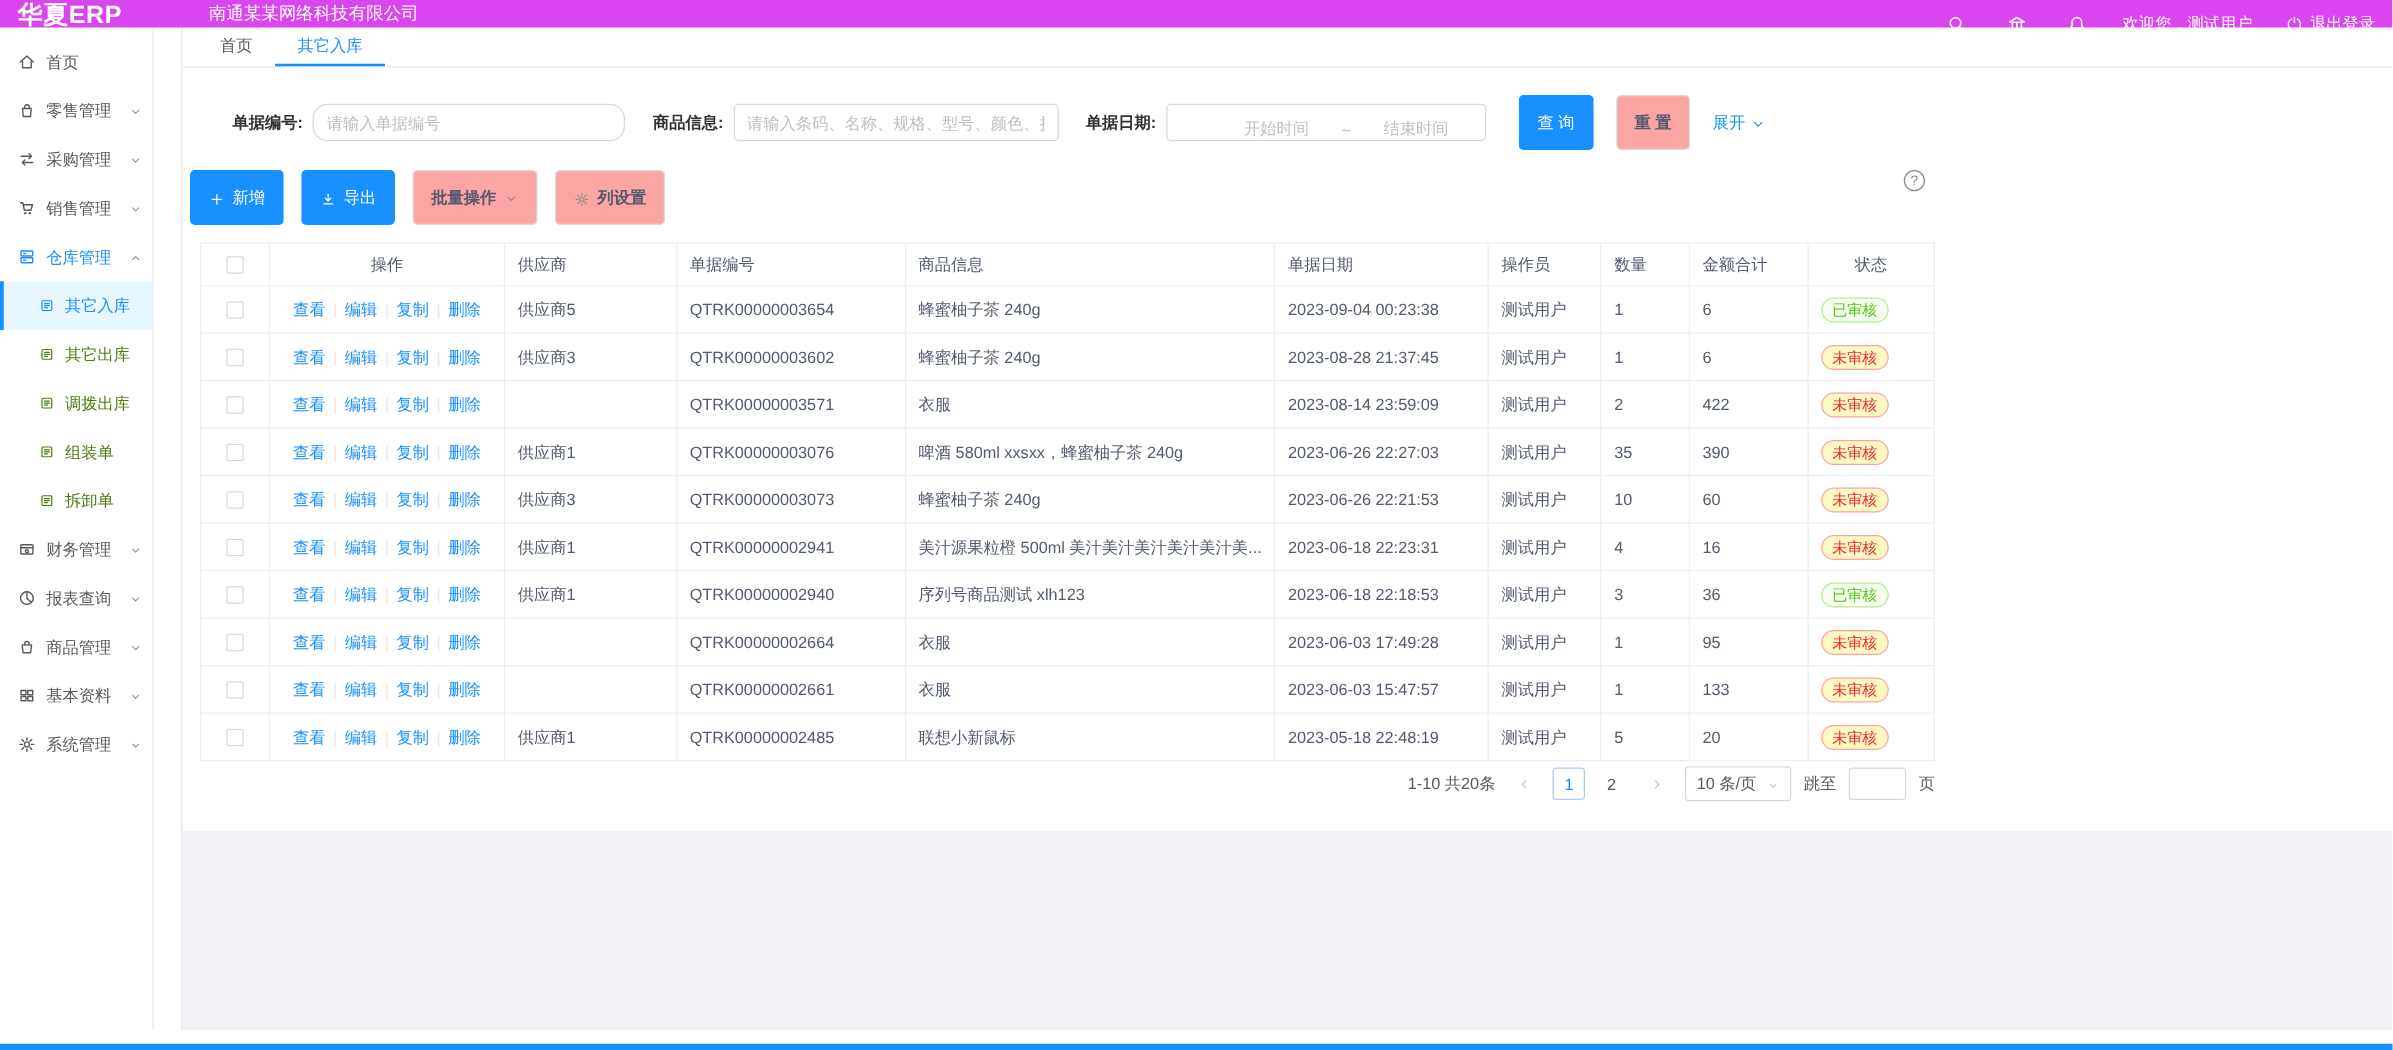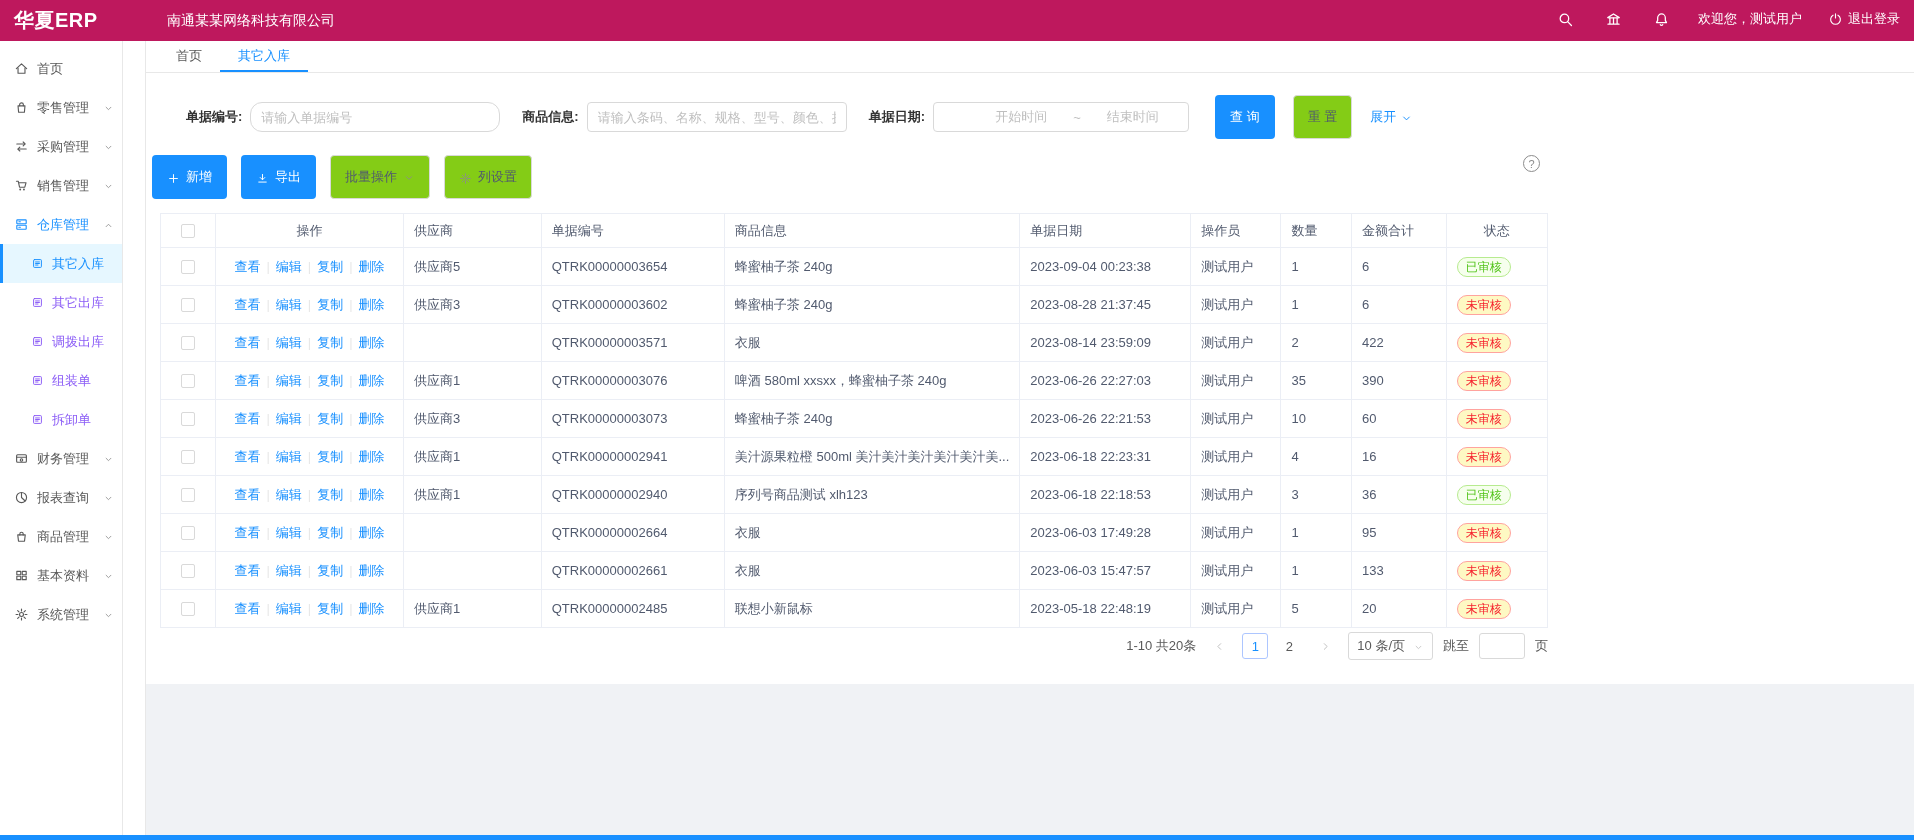--- a/index.html
+++ b/index.html
@@ -1,37 +1,37 @@
 <!DOCTYPE html>
 <html><head>
 <meta charset="utf-8">
 <style>
   * { margin:0; padding:0; box-sizing:border-box; }
   html,body { width:1914px; height:840px; overflow:hidden; background:#fff;
     font-family:"Liberation Sans","DejaVu Sans",sans-serif; font-size:13px; color:#515a6e; }
   .icon { vertical-align:middle; flex:none; }
 
   
-  .topbar { height:41px; background:#be185d; display:flex; align-items:center; color:#fff; position:relative; }
+  .topbar { height:22px; background:#d946ef; display:flex; align-items:center; color:#fff; position:relative; }
   .logo { width:123px; padding-left:14px; font-size:20px; font-weight:bold; letter-spacing:.5px; white-space:nowrap; }
   .company { margin-left:44px; font-size:14px; }
   .topbar-right { position:absolute; right:14px; top:0; height:38px; display:flex; align-items:center; gap:26px; }
   .tb-icon { width:22px; height:22px; display:flex; align-items:center; justify-content:center; cursor:pointer; }
   .welcome { font-size:13px; }
   .logout { display:flex; align-items:center; gap:5px; font-size:13px; cursor:pointer; }
 
   
   .layout { display:flex; height:802px; }
   .sidebar { width:123px; background:#fff; border-right:1px solid #e8e8e8; padding-top:8px; flex:none; }
   .menu-item, .submenu-item { height:39px; display:flex; align-items:center; gap:8px; padding:0 8px 0 14px;
      color:#595959; cursor:pointer; position:relative; }
   .menu-item .label, .submenu-item .label { flex:1; white-space:nowrap; }
   .menu-item .chev { color:#8c8c8c; }
   .menu-item.parent-active { color:#1890ff; }
-  .submenu-item { padding-left:31px; color:#8b5cf6; }
+  .submenu-item { padding-left:31px; color:#4d7c0f; }
   .submenu-item.active { background:#e6f7ff; color:#1890ff; }
   .submenu-item.active::before { content:""; position:absolute; left:0; top:0; bottom:0; width:3px; background:#1890ff; }
 
   .main { flex:1; display:flex; }
   .workspace { margin-left:22px; border-left:1px solid #e8e8e8; flex:1; display:flex; flex-direction:column; }
 
   
   .tabbar { height:32px; display:flex; align-items:stretch; border-bottom:1px solid #e8e8e8; padding-left:12px; }
   .tab { display:flex; align-items:center; padding:0 18px; color:#595959; cursor:pointer; border-bottom:2px solid transparent; }
   .tab.active { color:#1890ff; border-bottom-color:#1890ff; }
@@ -39,25 +39,25 @@
   
   .content { width:1402px; position:relative; }
   .filter-row { display:flex; align-items:center; padding:22px 0 0 40px; }
   .filter-label { font-weight:bold; color:#333; margin-right:8px; white-space:nowrap; }
   .text-input { height:30px; border:1px solid #d9d9d9; border-radius:4px; padding:0 10px; font-size:13px;
       color:#515a6e; outline:none; font-family:inherit; }
   .text-input::placeholder { color:#bfbfbf; }
   .inp-bill { width:250px; margin-right:22px;border-radius:12px; }
   .inp-goods { width:260px; margin-right:22px; }
   .date-box { width:256px; height:30px; border:1px solid #d9d9d9; border-radius:4px; display:flex;
-      align-items:center; justify-content:center; gap:26px; color:#bfbfbf; margin-right:26px; cursor:text;padding-left:32px; }
+      align-items:flex-end; justify-content:center; gap:26px; color:#bfbfbf; margin-right:26px; cursor:text;padding-left:32px; }
   .btn { height:44px; border-radius:4px; font-size:13px; display:inline-flex; align-items:center; justify-content:center;
       gap:6px; cursor:pointer; border:1px solid transparent; padding:0 14px; white-space:nowrap; font-family:inherit; }
   .btn-primary { background:#1890ff; color:#fff; }
-  .btn-default { background:#84cc16; border-color:#d9d9d9; color:#515a6e; }
+  .btn-default { background:#fca5a5; border-color:#d9d9d9; color:#515a6e;font-weight:bold; }
   .expand-link { color:#1890ff; display:inline-flex; align-items:center; gap:4px; margin-left:18px; cursor:pointer; }
 
   .toolbar { display:flex; align-items:center; gap:14px; padding:16px 0 0 6px; }
   .help-circle { position:absolute; right:8px; top:82px; width:17px; height:17px; border:1px solid #8c8c8c; color:#8c8c8c;
       border-radius:50%; display:flex; align-items:center; justify-content:center; font-size:11px; cursor:pointer; }
 
   
   .grid { border-collapse:collapse; margin:14px 0 0 14px; table-layout:fixed; }
   .grid th, .grid td { border:1px solid #ebeef5; padding:0 10px; height:38px; font-weight:normal;
       text-align:left; overflow:hidden; white-space:nowrap; text-overflow:ellipsis; }

